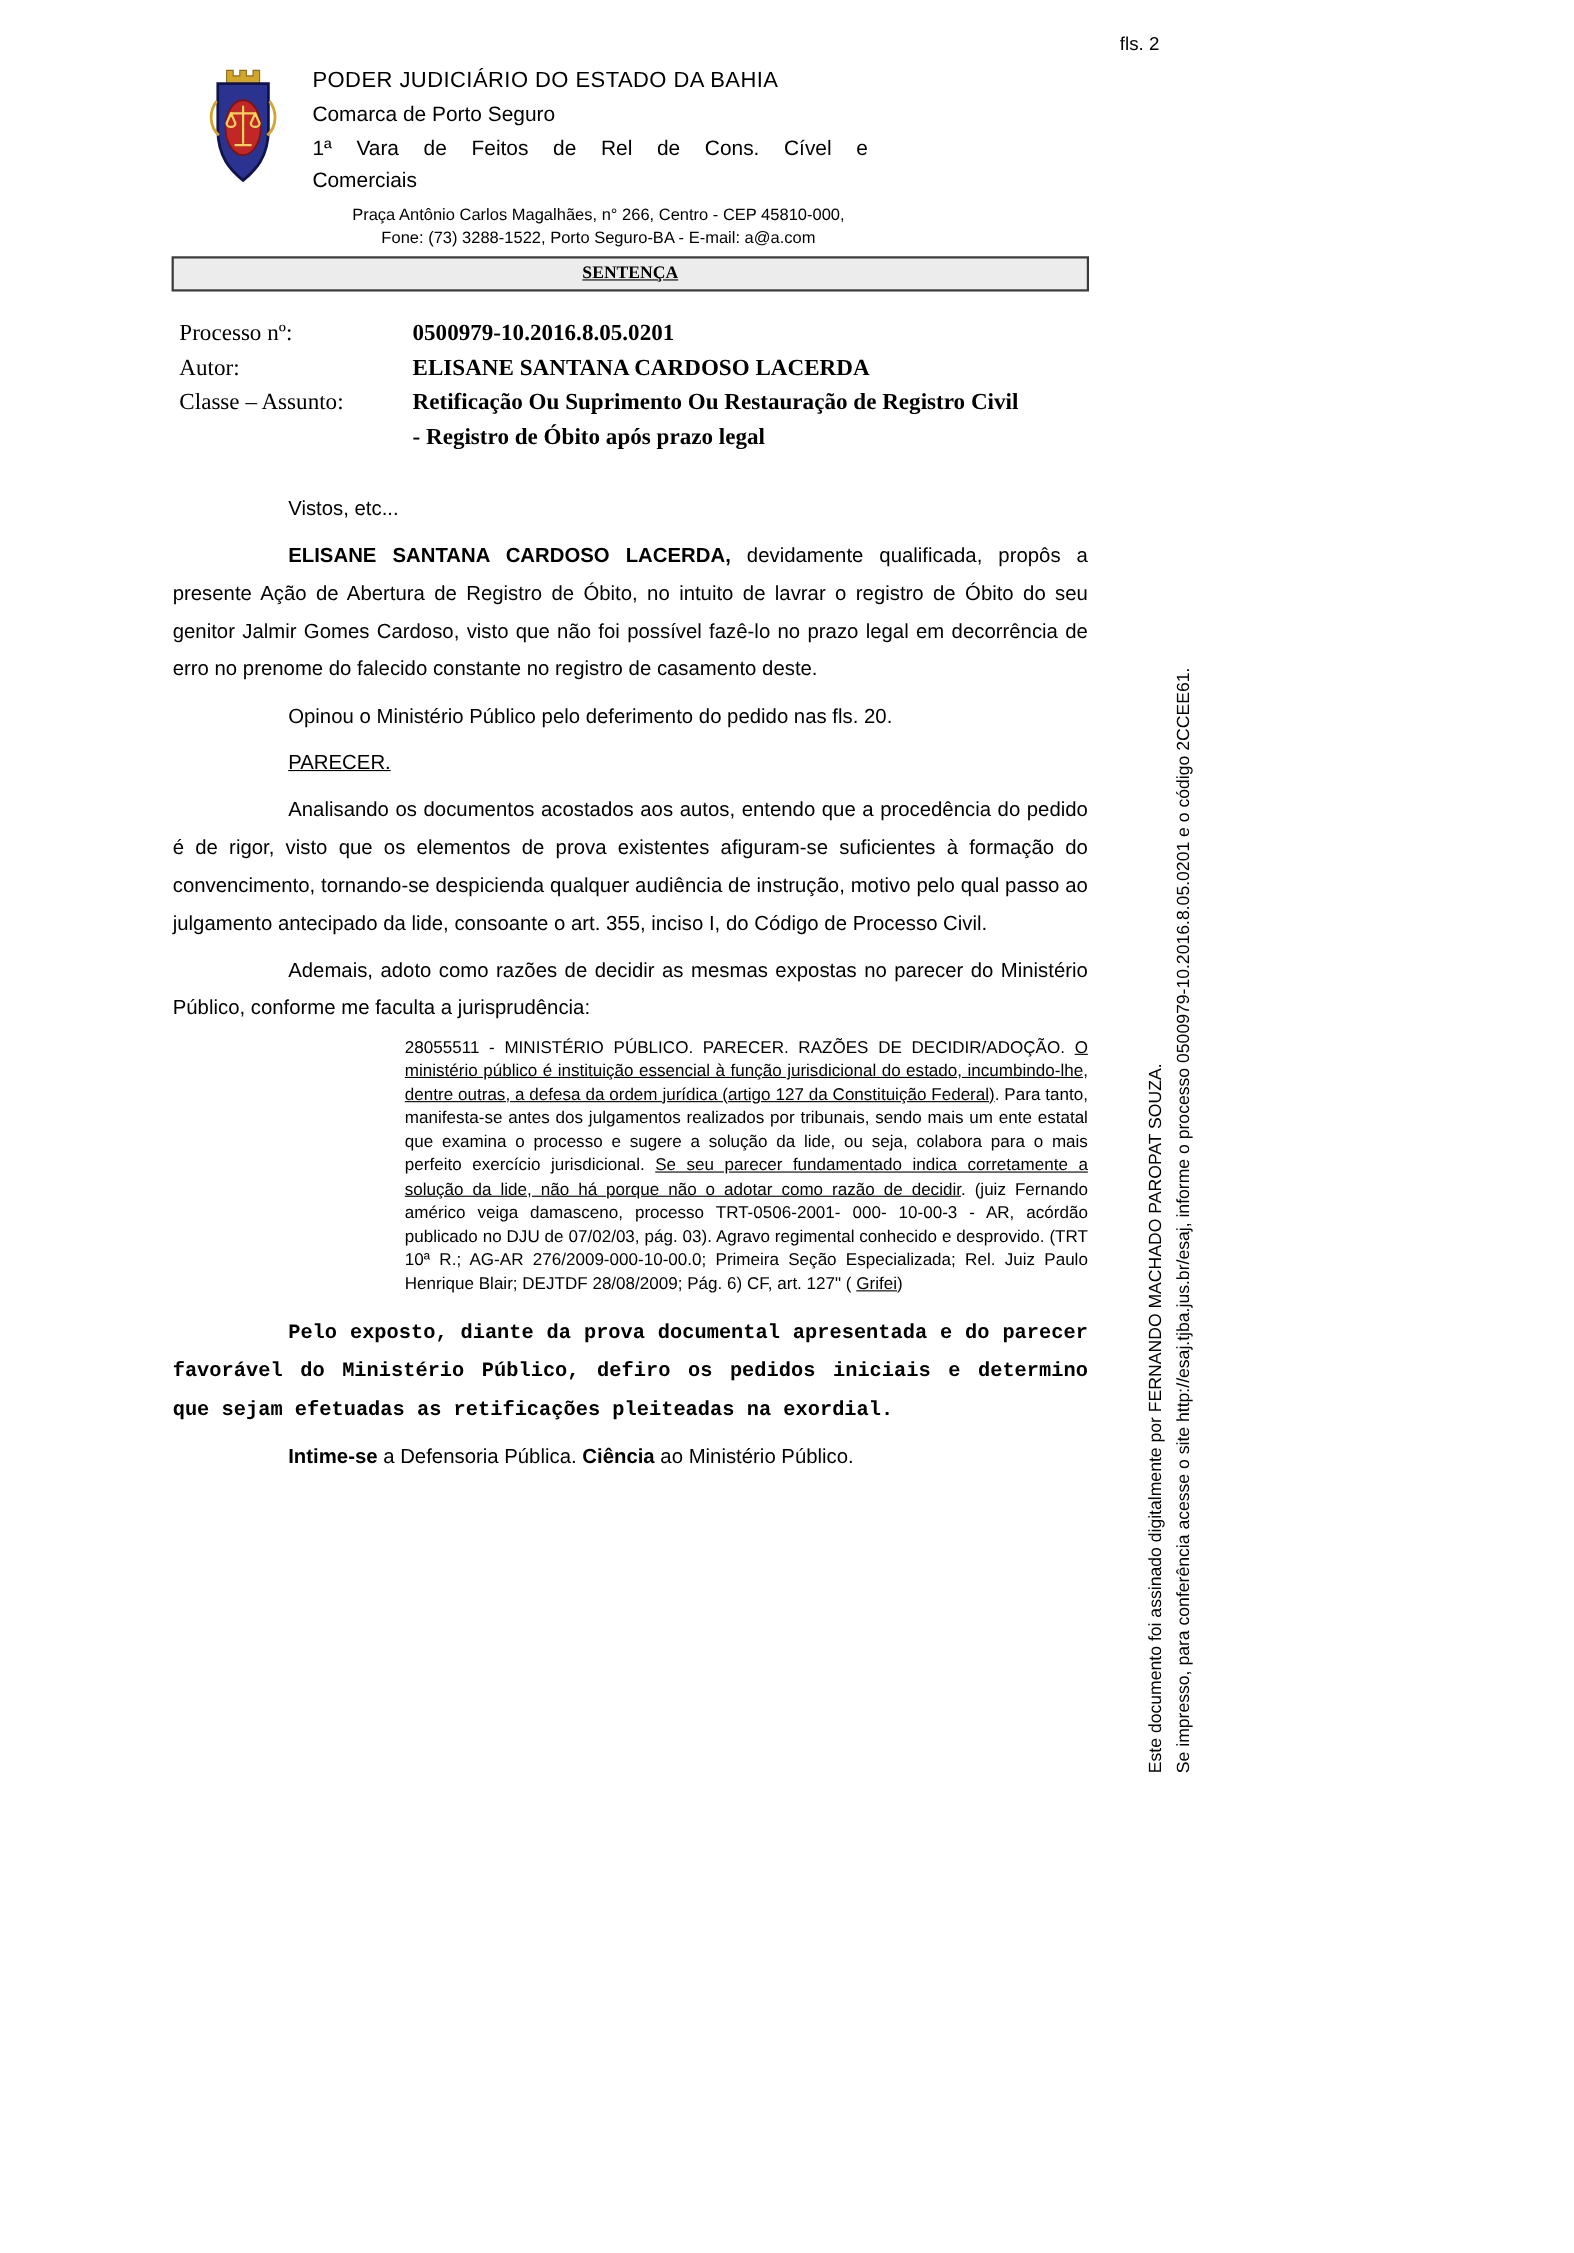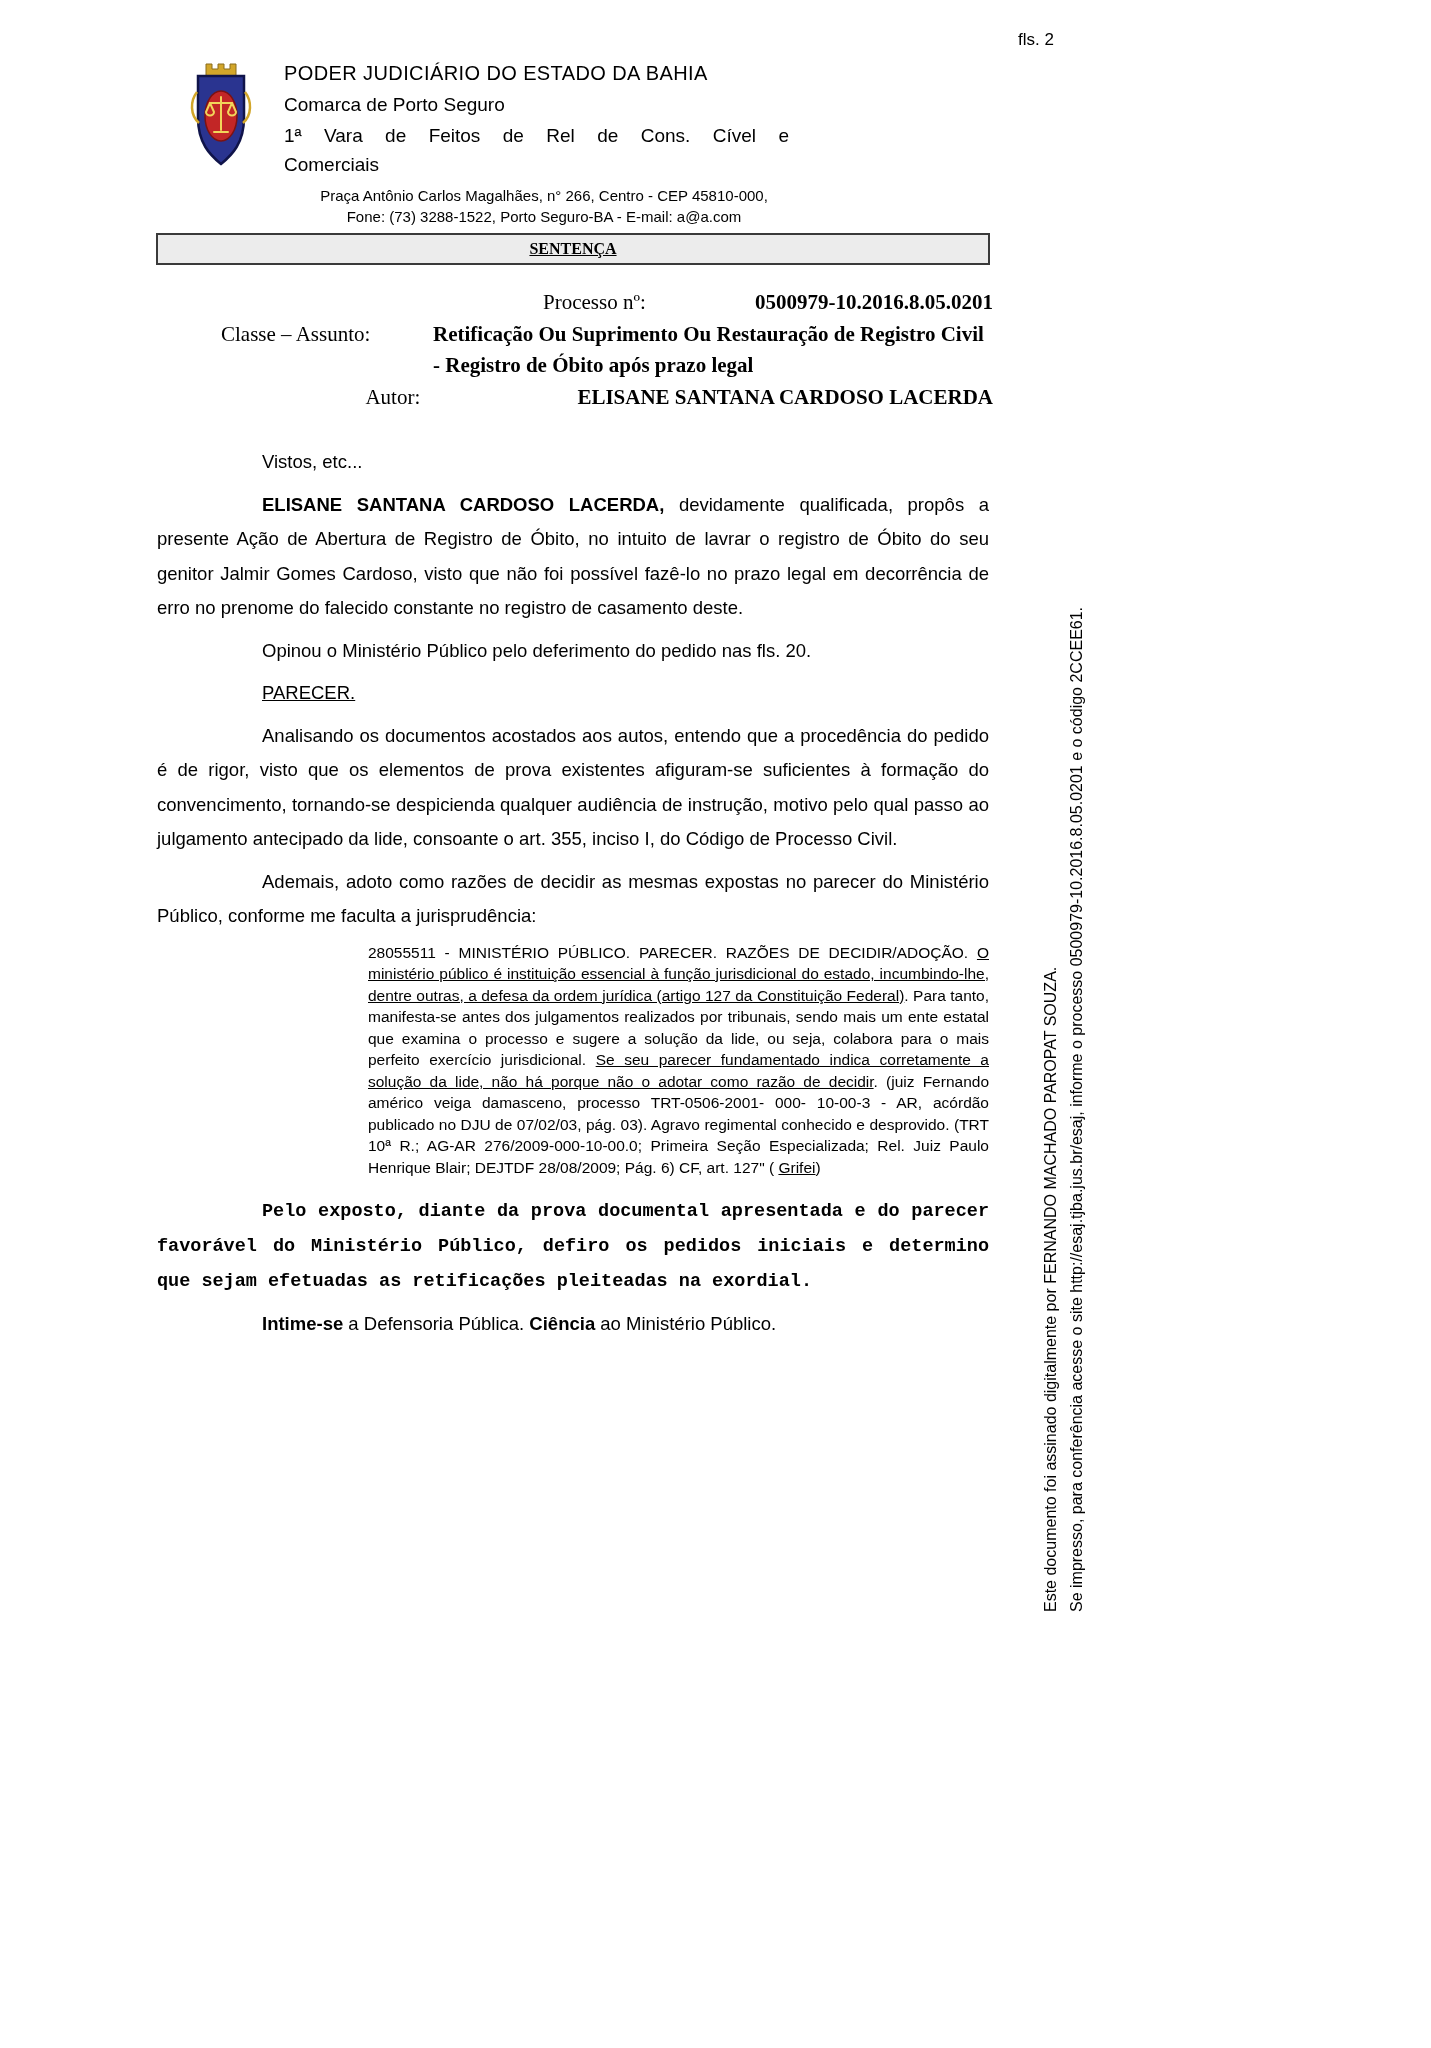--- a/index.html
+++ b/index.html
@@ -28,21 +28,21 @@
     background: #ececec; border: 2px solid #3a3a3a;
     display: flex; align-items: center; justify-content: center;
     font-family: "Liberation Serif", serif; font-size: 16px; font-weight: bold;
   }
   .title-box .title-text { text-decoration: underline; }
 
   .process {
     position: absolute; top: 287px; left: 163px; width: 830px;
     font-family: "Liberation Serif", serif; font-size: 21px; line-height: 31.5px;
   }
-  .process-row { display: flex; justify-content: flex-end; }
+  .process-row { display: flex; }
   .process-label { width: 212px; flex-shrink: 0; }
   .process-value { font-weight: bold; }
   .process-value.classe { max-width: 560px; }
 
   .content {
     position: absolute; top: 445px; left: 157px; width: 832px;
     font-size: 18.5px; line-height: 34.5px;
   }
   .para { text-align: justify; text-indent: 105px; margin: 0 0 8px 0; }
   .b { font-weight: bold; }
@@ -98,26 +98,26 @@
   <div class="title-box">
     <span class="title-text">SENTENÇA</span>
   </div>
 
   <div class="process">
     <div class="process-row">
       <div class="process-label">Processo nº:</div>
       <div class="process-value">0500979-10.2016.8.05.0201</div>
     </div>
     <div class="process-row">
+      <div class="process-label">Autor:</div>
+      <div class="process-value">ELISANE SANTANA CARDOSO LACERDA</div>
+    </div>
+    <div class="process-row">
       <div class="process-label">Classe – Assunto:</div>
       <div class="process-value classe">Retificação Ou Suprimento Ou Restauração de Registro Civil - Registro de Óbito após prazo legal</div>
-    </div>
-    <div class="process-row">
-      <div class="process-label">Autor:</div>
-      <div class="process-value">ELISANE SANTANA CARDOSO LACERDA</div>
     </div>
   </div>
 
   <div class="content">
     <p class="para">Vistos, etc...</p>
 
     <p class="para"><span class="b">ELISANE SANTANA CARDOSO LACERDA,</span><span> devidamente qualificada,  propôs a presente Ação de Abertura de Registro de Óbito, no intuito de lavrar o registro de Óbito do seu genitor Jalmir  Gomes Cardoso, visto que não foi possível fazê-lo no prazo legal em decorrência de erro no prenome do falecido constante no registro de casamento deste.</span></p>
 
     <p class="para">Opinou o Ministério Público pelo deferimento do pedido nas fls. 20.</p>
 

